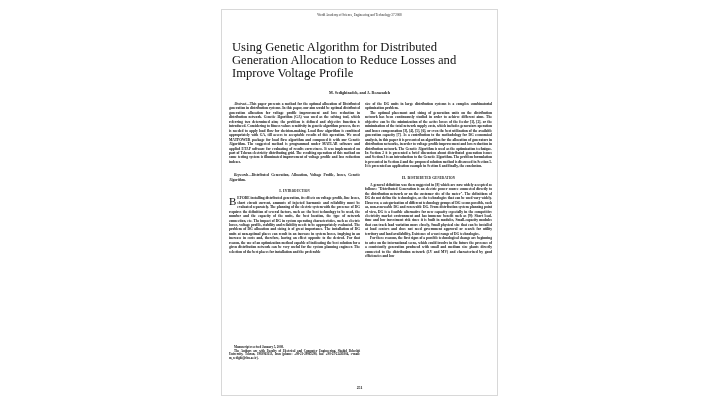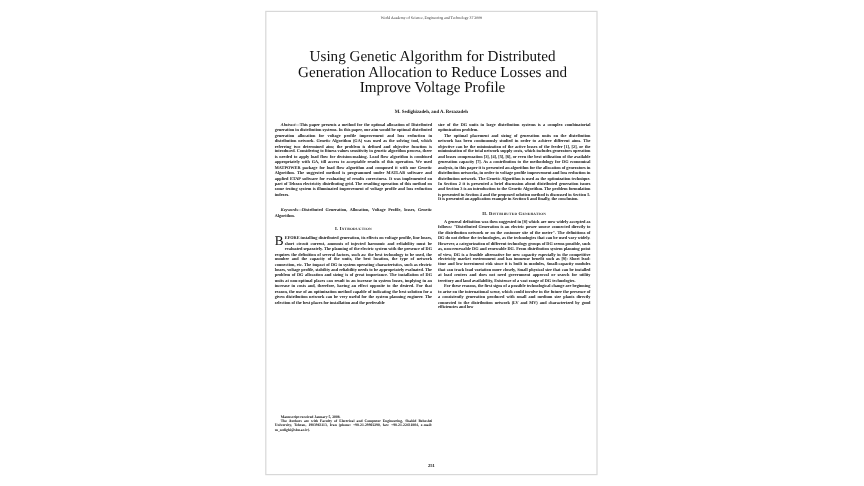--- a/index.html
+++ b/index.html
@@ -1,19 +1,19 @@
 <!DOCTYPE html>
 <html><head>
 <meta charset="utf-8">
 <style>
   html, body { margin:0; padding:0; }
   body { width:720px; height:405px; background:#ffffff; position:relative; overflow:hidden; font-family:"Liberation Serif", serif; color:#111; }
   .page { position:absolute; left:221px; top:9px; width:277px; height:387px; background:#fff; border:1px solid #d8d8d8; box-sizing:border-box; }
   .running-head { position:absolute; top:3px; left:0; width:100%; text-align:center; font-size:3.2px; line-height:4px; color:#222; }
-  .title { position:absolute; top:31px; left:10px; width:257px; text-align:center; font-size:12.6px; line-height:13.2px; color:#111; }
+  .title { position:absolute; top:31px; left:10px; width:257px; text-align:left; font-size:12.6px; line-height:13.2px; color:#111; }
   .authors { position:absolute; top:80px; left:0; width:100%; text-align:center; font-size:4px; font-weight:bold; line-height:5px; }
   .col { position:absolute; top:92px; font-size:3.55px; line-height:4.45px; text-align:justify; color:#111; }
   .col.left { left:7px; width:131px; }
   .col.right { left:143px; width:127px; }
   .col p { margin:0; text-indent:5px; font-weight:bold; }
   .col p.noindent { text-indent:0; }
   .abstract { font-weight:bold; }
   .abstract i, .keywords i { font-style:italic; }
   .keywords { margin-top:9px !important; }
   .section-head { text-align:center; font-size:3.8px; line-height:5px; margin:7px 0 2px 0; font-variant:small-caps; letter-spacing:0.2px; font-weight:bold; }

